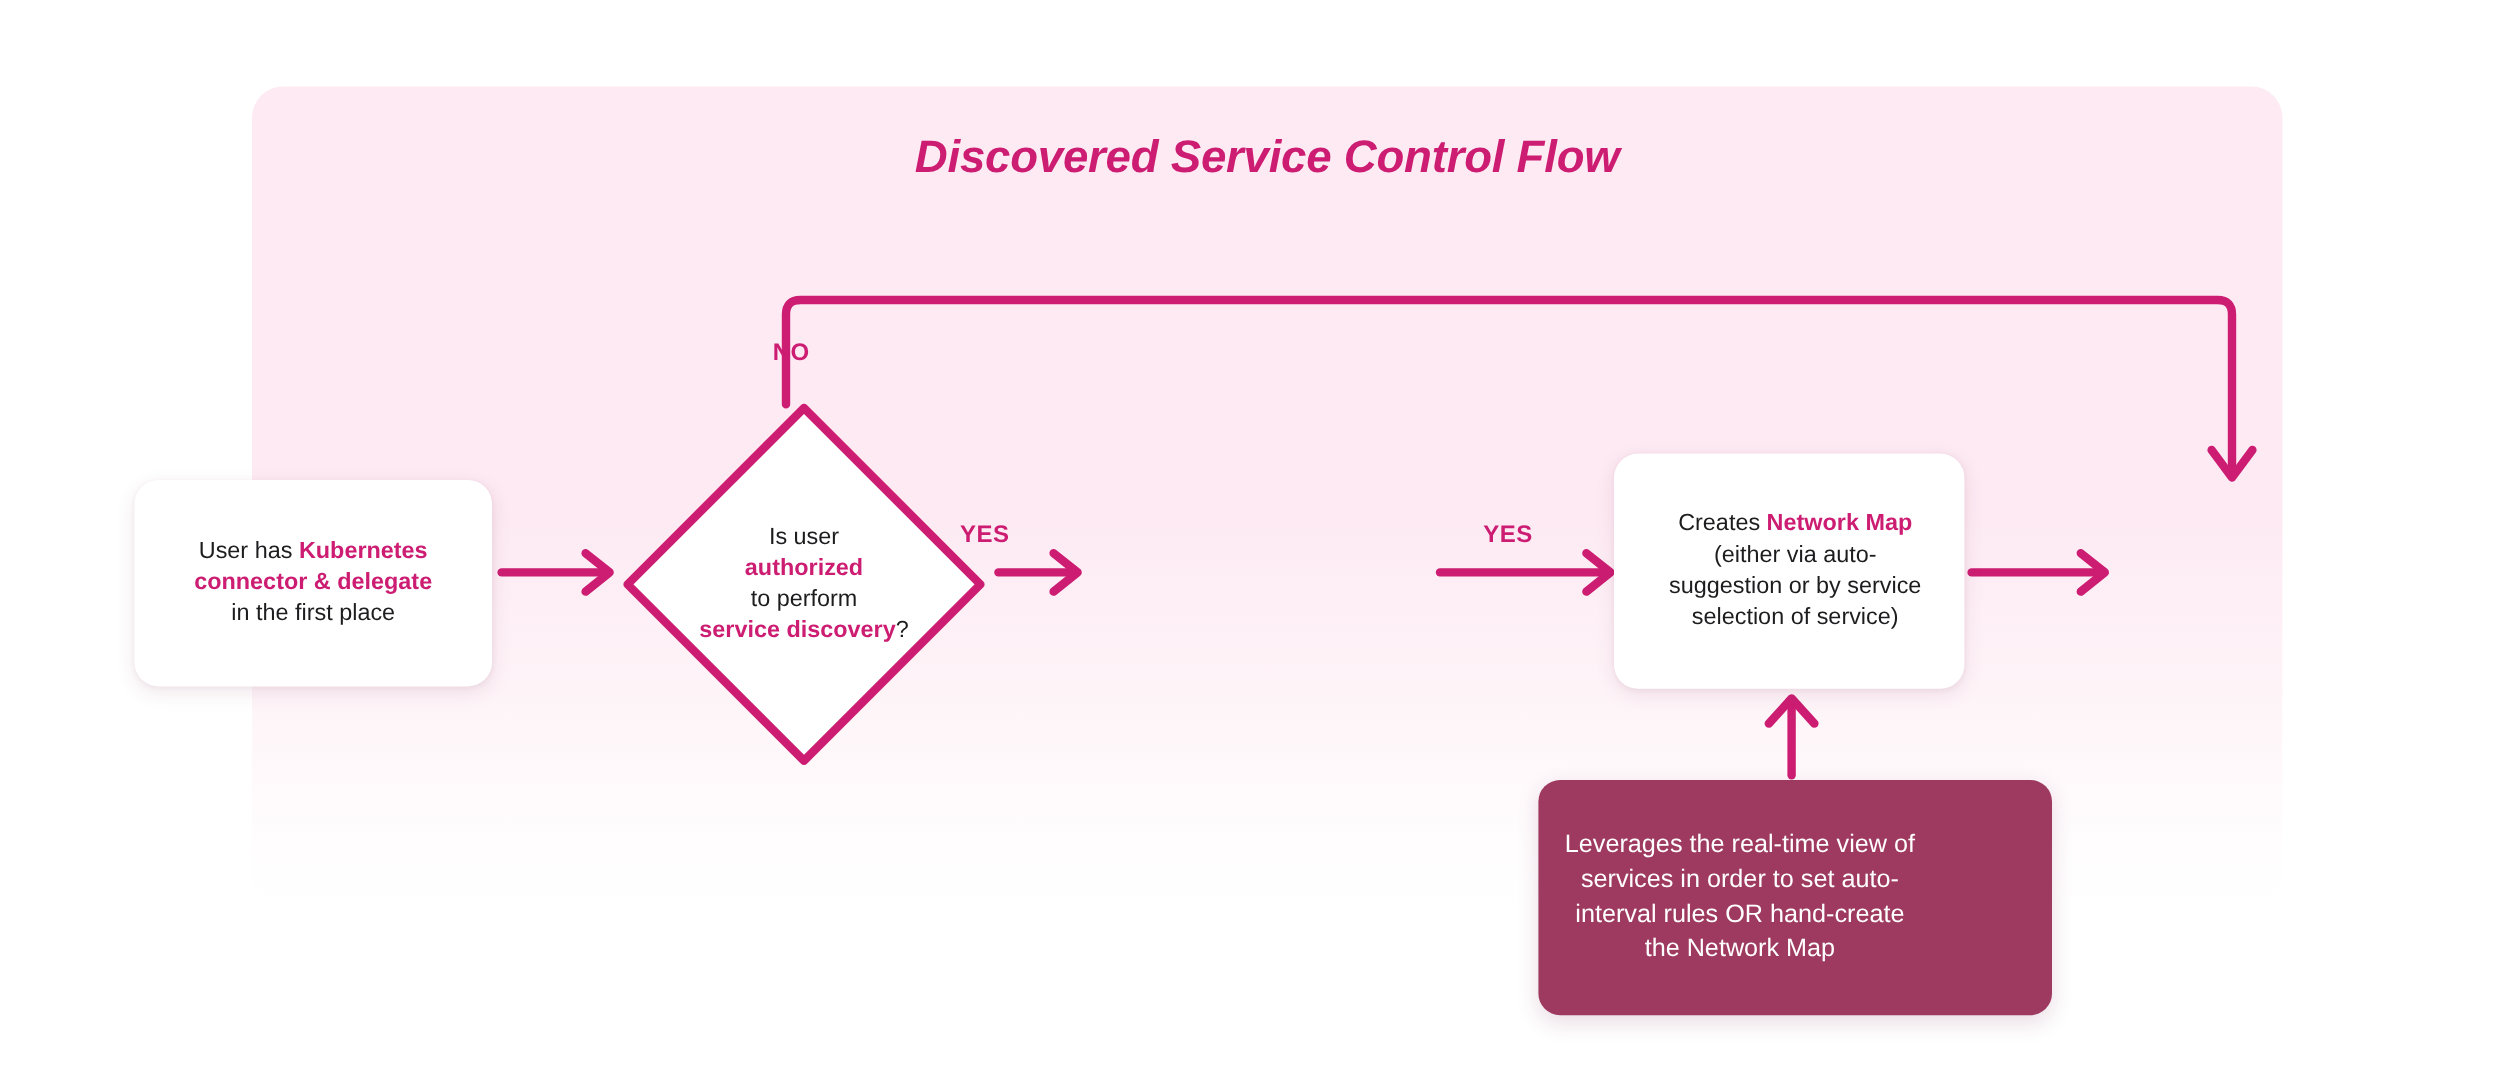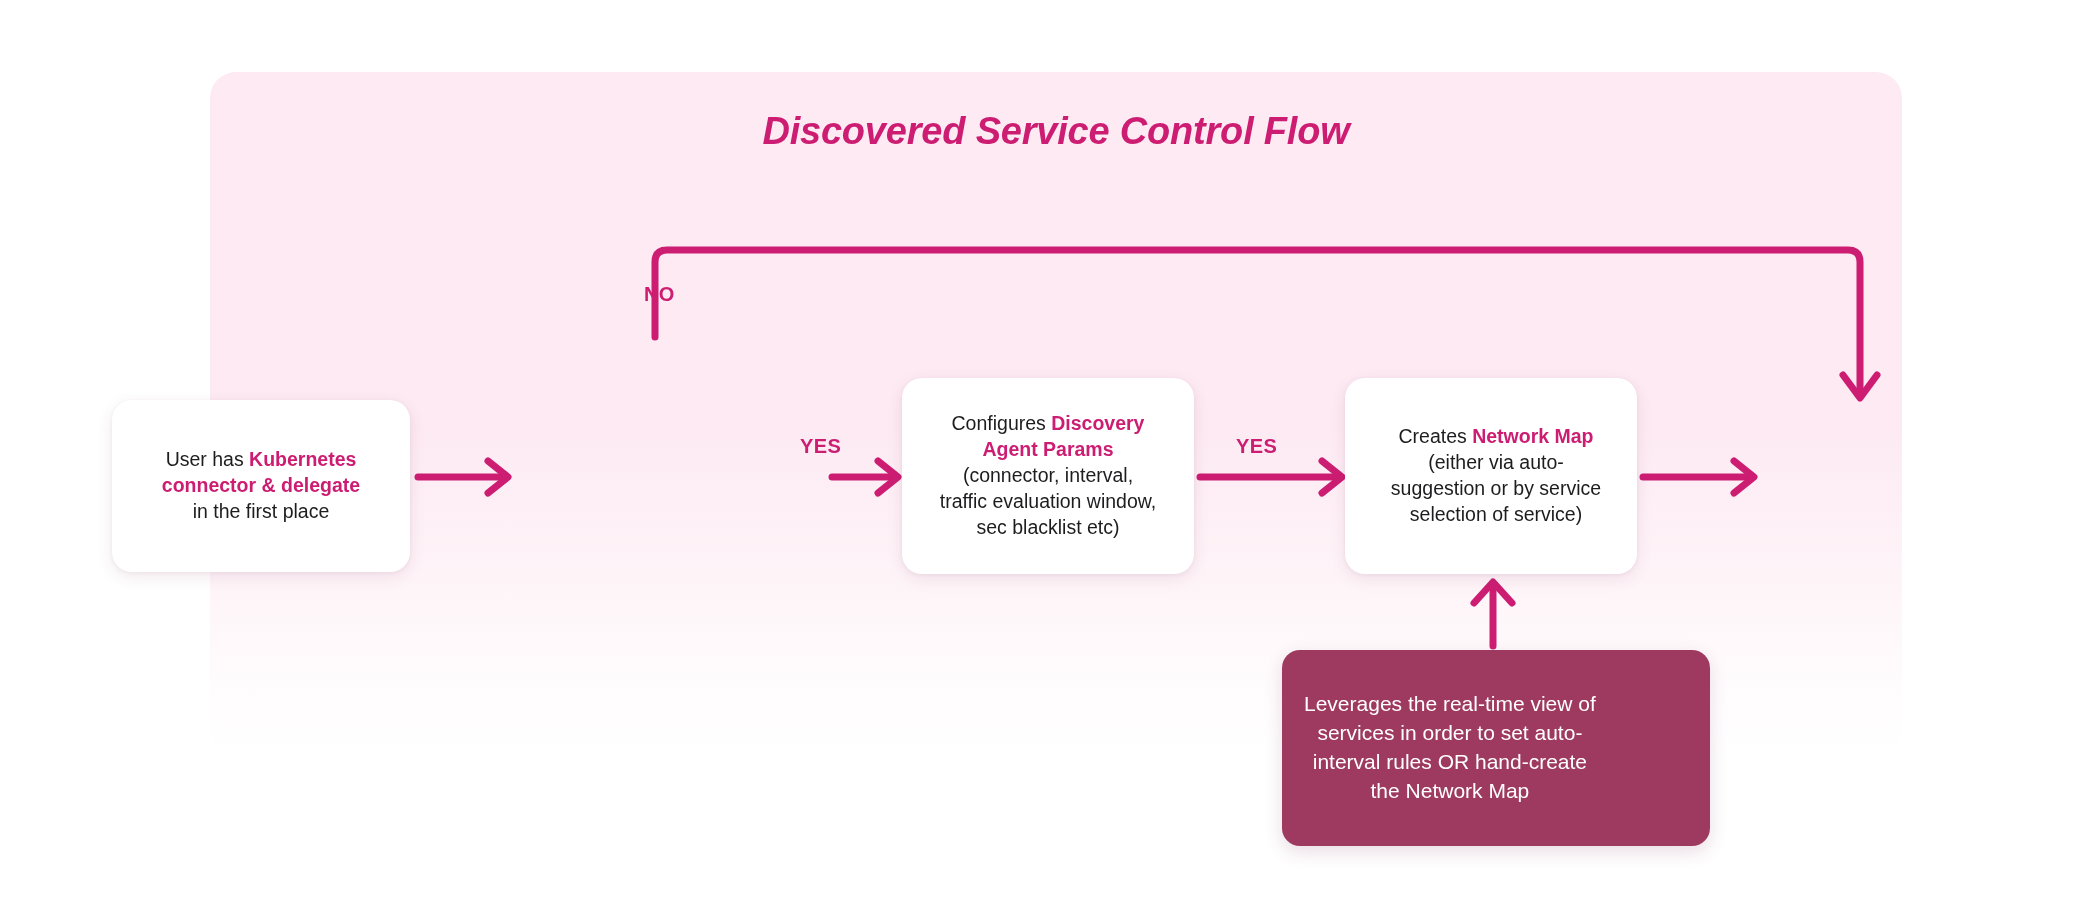--- a/index.html
+++ b/index.html
@@ -194,30 +194,34 @@
   <div class="edge-label" id="label-yes2">YES</div>
 
   <div class="node" id="node-start">
     <div class="txt">
       <span>User has </span><span class="hl">Kubernetes</span><br>
       <span class="hl">connector &amp; delegate</span><br>
       <span>in the first place</span>
     </div>
   </div>
 
-
-  <div class="node" id="node-params">
-    <div class="txt">
-      <span>Configures </span><span class="hl">Discovery</span><br>
-      <span class="hl">Agent Params</span><br>
-      <span>(connector, interval,</span><br>
-      <span>traffic evaluation window,</span><br>
-      <span>sec blacklist etc)</span>
-    </div>
-  </div>
+  <div id="node-decision">
+    <svg class="diamond-svg" viewBox="0 0 310 310" xmlns="http://www.w3.org/2000/svg">
+      <path d="M 155 8 L 302 155 L 155 302 L 8 155 Z" fill="#ffffff" stroke="#cc1d72" stroke-width="7" stroke-linejoin="round"></path>
+    </svg>
+    <div class="diamond-label">
+      <div class="txt">
+        <span>Is user</span><br>
+        <span class="hl">authorized</span><br>
+        <span>to perform</span><br>
+        <span class="hl">service discovery</span><span>?</span>
+      </div>
+    </div>
+  </div>
+
 
   <div class="node" id="node-netmap">
     <div class="txt">
       <span>Creates </span><span class="hl">Network Map</span><br>
       <span>(either via auto-</span><br>
       <span>suggestion or by service</span><br>
       <span>selection of service)</span>
     </div>
   </div>
 

